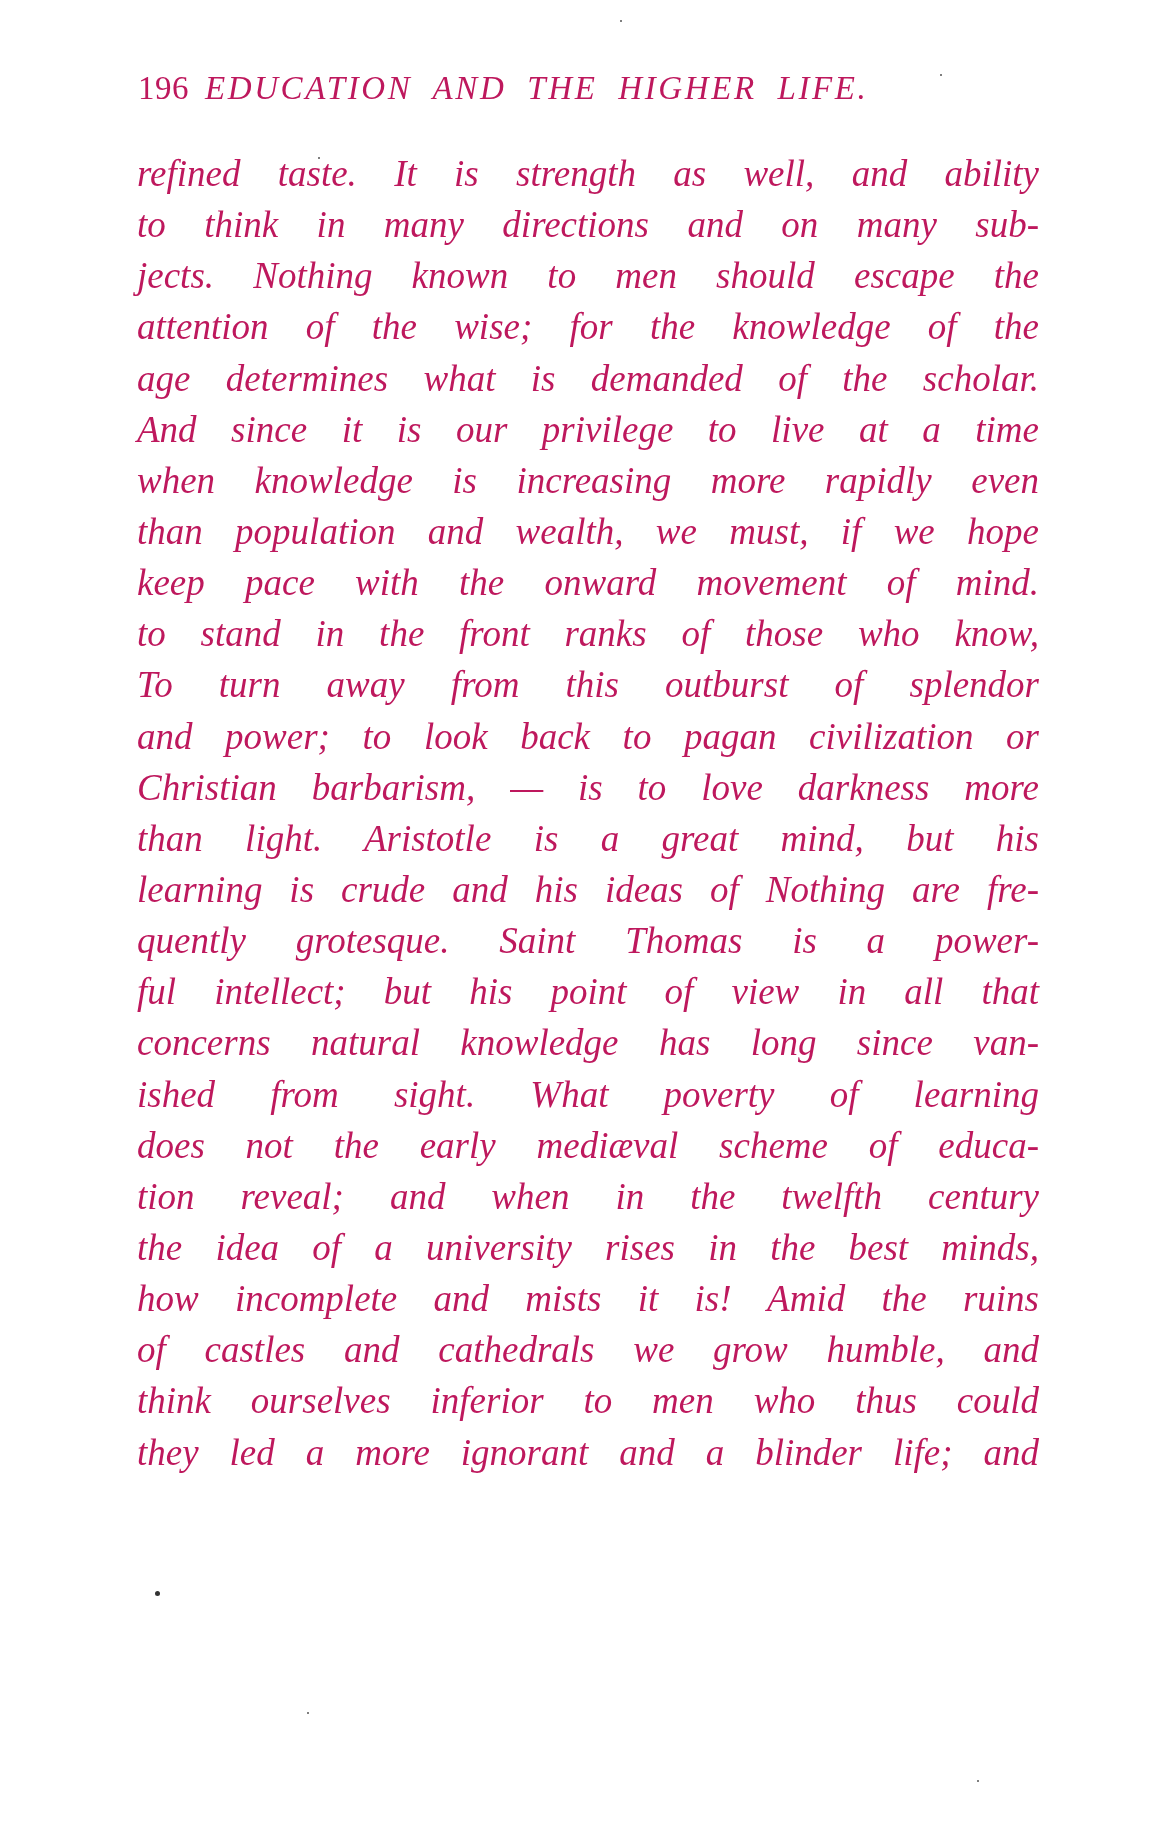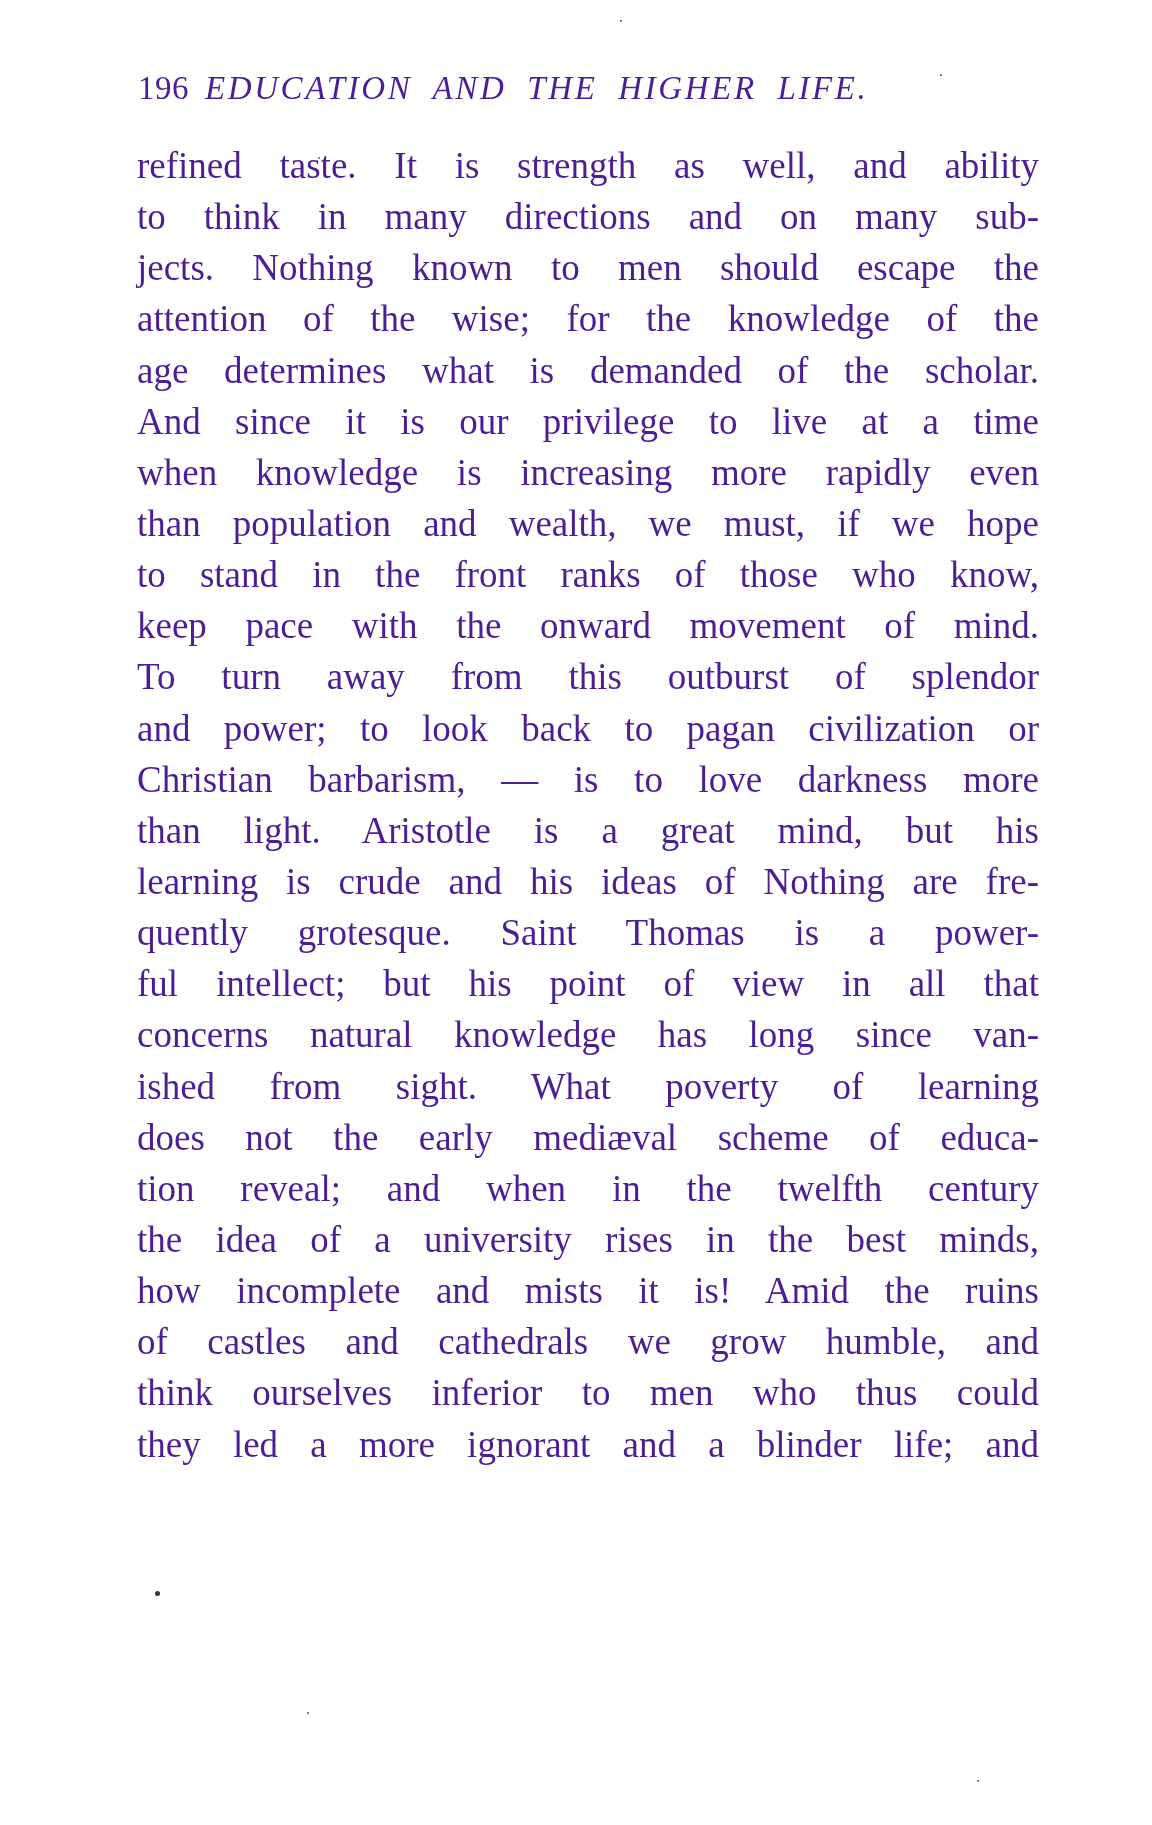--- a/index.html
+++ b/index.html
@@ -1,30 +1,30 @@
 <!DOCTYPE html>
 <html><head>
 <meta charset="utf-8">
 <style>
   html, body { margin: 0; padding: 0; background: #ffffff; }
   body { width: 1152px; height: 1825px; position: relative; overflow: hidden; }
   .page {
     position: absolute; left: 0; top: 0; width: 945px; height: 1825px;
-    background: #ffffff; color: #4c1d95;
+    background: #ffffff; color: #be185d;
     font-family: "Liberation Serif", "DejaVu Serif", serif;
     padding-left: 14px;
   }
   .running-head {
     position: absolute; left: 138px; top: 66px; width: 830px;
     font-size: 33px; line-height: 44px; white-space: nowrap;
   }
   .running-head .folio { font-style: normal; margin-right: 16px; letter-spacing: 0.5px; }
   .running-head .title { font-style: italic; letter-spacing: 2.6px; word-spacing: 10px; }
   .body-text {
-    position: absolute; left: 137px; top: 140px; width: 902px;
+    position: absolute; left: 137px; top: 148px; width: 902px; font-style: italic;
   }
   .line {
     display: block; height: 51.15px; line-height: 51.15px;
     font-size: 37px; white-space: nowrap;
     text-align: justify; text-align-last: justify;
   }
   .speck { position: absolute; background: #555; border-radius: 50%; }
 </style>
 </head>
 <body>
@@ -36,22 +36,22 @@
 
   <div class="body-text" id="body-text">
       <span class="line">refined taste.  It is strength as well, and ability</span>
       <span class="line">to think in many directions and on many sub-</span>
       <span class="line">jects.  Nothing known to men should escape the</span>
       <span class="line">attention of the wise; for the knowledge of the</span>
       <span class="line">age determines what is demanded of the scholar.</span>
       <span class="line">And since it is our privilege to live at a time</span>
       <span class="line">when knowledge is increasing more rapidly even</span>
       <span class="line">than population and wealth, we must, if we hope</span>
+      <span class="line">keep pace with the onward movement of mind.</span>
       <span class="line">to stand in the front ranks of those who know,</span>
-      <span class="line">keep pace with the onward movement of mind.</span>
       <span class="line">To turn away from this outburst of splendor</span>
       <span class="line">and power; to look back to pagan civilization or</span>
       <span class="line">Christian barbarism, — is to love darkness more</span>
       <span class="line">than light.  Aristotle is a great mind, but his</span>
       <span class="line">learning is crude and his ideas of Nothing are fre-</span>
       <span class="line">quently grotesque.  Saint Thomas is a power-</span>
       <span class="line">ful intellect; but his point of view in all that</span>
       <span class="line">concerns natural knowledge has long since van-</span>
       <span class="line">ished from sight.  What poverty of learning</span>
       <span class="line">does not the early mediæval scheme of educa-</span>

